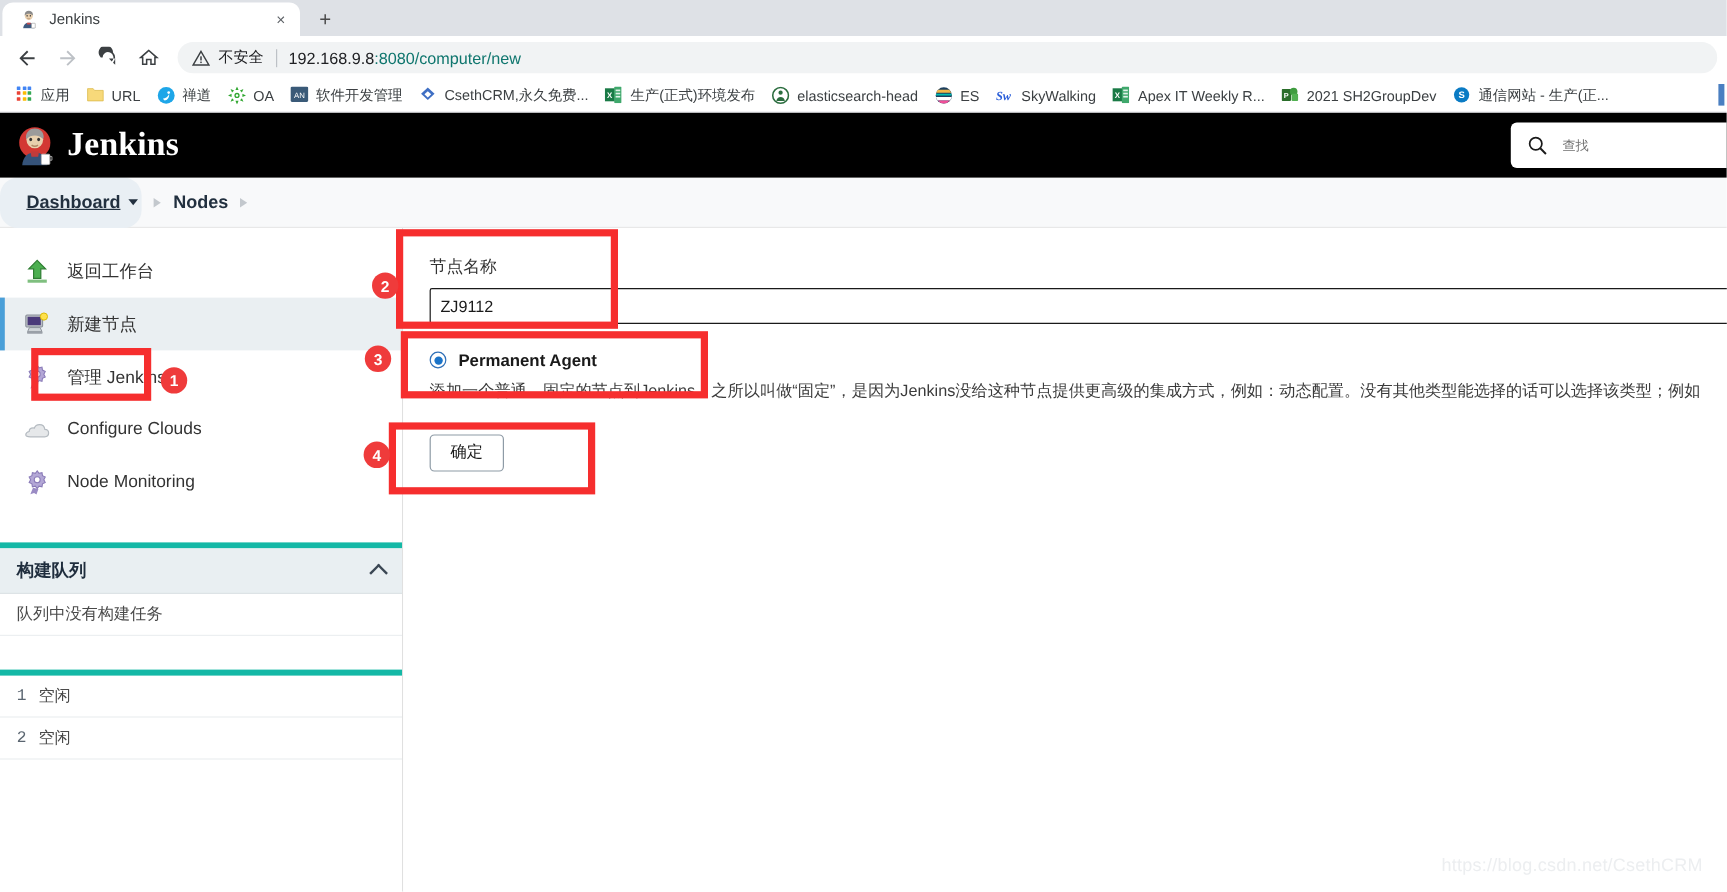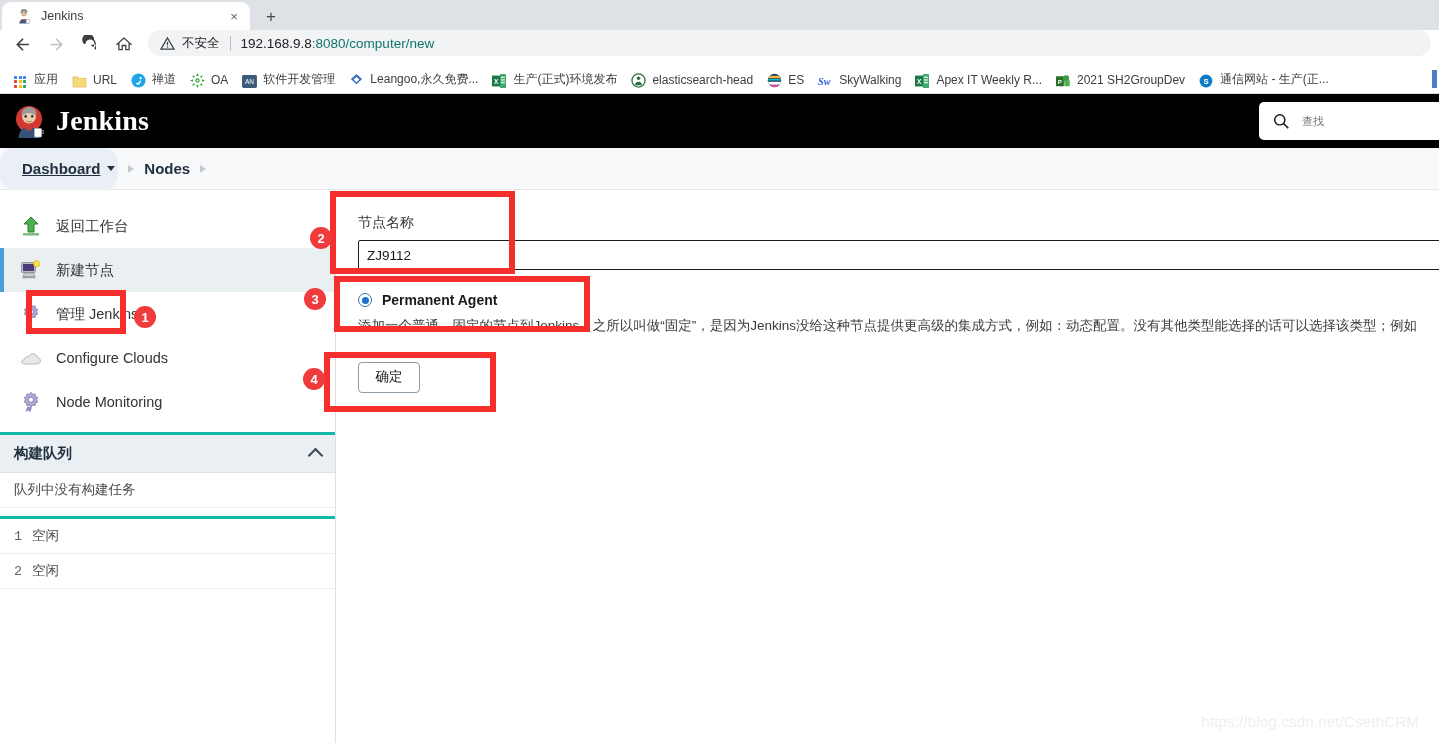--- a/index.html
+++ b/index.html
@@ -39,21 +39,21 @@
   .newtab {
     width: 34px; height: 28px; margin-left: 4px;
     display: flex; align-items: center; justify-content: center;
     font-size: 17px; color: #4a4a4a; cursor: pointer;
     font-weight: 300; line-height: 1;
   }
 
   
   .toolbar {
     height: 36px; background: #fff;
-    display: flex; padding: 0 8px;
+    display: flex; align-items: center; padding: 0 8px;
   }
   .navbtn {
     width: 28px; height: 28px; margin-right: 6px;
     display: flex; align-items: center; justify-content: center;
     color: #5f6368; cursor: pointer; border-radius: 50%;
   }
   .navbtn.disabled { color: #bdc1c6; }
   .omnibox {
     flex: 1; height: 26px; background: #f1f3f4; border-radius: 13px;
     display: flex; align-items: center; padding: 0 12px;
@@ -74,21 +74,21 @@
     border-bottom: 1px solid #dadce0; overflow: hidden;
     position: relative;
   }
   .bmk {
     display: flex; align-items: center; height: 22px;
     padding: 0 6px; margin-right: 1px; cursor: pointer;
     border-radius: 3px; flex: 0 0 auto;
   }
   .bmk-ico {
     width: 16px; height: 16px; flex: 0 0 16px; margin-right: 6px;
-    display: flex; align-items: flex-end; justify-content: center;
+    display: flex; align-items: flex-start; justify-content: center;
     position: relative;
   }
   .bmk-lbl {
     font-size: 12px; color: #3c4043; white-space: nowrap;
     font-family: "Liberation Sans", sans-serif;
   }
   .apps-grid {
     width: 12px; height: 12px;
     display: grid; grid-template-columns: repeat(3, 3px);
     grid-template-rows: repeat(3, 3px); gap: 1.5px;
@@ -162,21 +162,21 @@
     content: ""; position: absolute; left: 0; top: 0; bottom: 0;
     width: 4px; background: #4a9fd8;
   }
   .side-ico {
     width: 26px; height: 26px; flex: 0 0 26px; margin-right: 12px;
     display: flex; align-items: center; justify-content: center;
     position: relative;
   }
   .side-lbl { font-size: 14.5px; color: #333; white-space: nowrap; }
 
-  .panel { margin-top: 8px; border-top: 3px solid #14b8a6; }
+  .panel { margin-top: 28px; border-top: 5px solid #14b8a6; }
   .panel-head {
     height: 38px; background: #e9eff2; display: flex; align-items: center;
     padding: 0 14px 0 14px; justify-content: space-between;
     border-bottom: 1px solid #dde3e6;
   }
   .panel-title { font-size: 14.5px; color: #1f2d3d; font-weight: bold; }
   .panel-title.link { text-decoration: underline; cursor: pointer; }
   .chev {
     width: 11px; height: 11px; border-left: 2px solid #3b4754;
     border-top: 2px solid #3b4754; transform: rotate(45deg);
@@ -369,21 +369,21 @@
       <span class="bmk-lbl">软件开发管理</span>
     </div>
 
     <div class="bmk">
       <span class="bmk-ico">
         <svg width="15" height="15" viewBox="0 0 16 16">
             <path d="M8 1l6 5.5-6 5.5-6-5.5z" fill="#3f6fc4"></path>
             <path d="M8 4.2l3 2.8-3 2.8-3-2.8z" fill="#fff"></path>
           </svg>
       </span>
-      <span class="bmk-lbl">Leangoo,永久免费...</span>
+      <span class="bmk-lbl">CsethCRM,永久免费...</span>
     </div>
 
     <div class="bmk">
       <span class="bmk-ico">
         <svg width="14" height="14" viewBox="0 0 16 16">
             <rect x="0" y="1.8" width="9.5" height="12.4" fill="#1a7a46"></rect>
             <rect x="9" y="0" width="7" height="16" rx="1" fill="#3fa86c"></rect>
             <text x="4.7" y="11" font-size="7.5" fill="#fff" text-anchor="middle" font-family="Liberation Sans" font-weight="bold">X</text>
             <rect x="10.3" y="3" width="4.4" height="1.6" fill="#fff" opacity=".85"></rect>
             <rect x="10.3" y="6" width="4.4" height="1.6" fill="#fff" opacity=".85"></rect>

